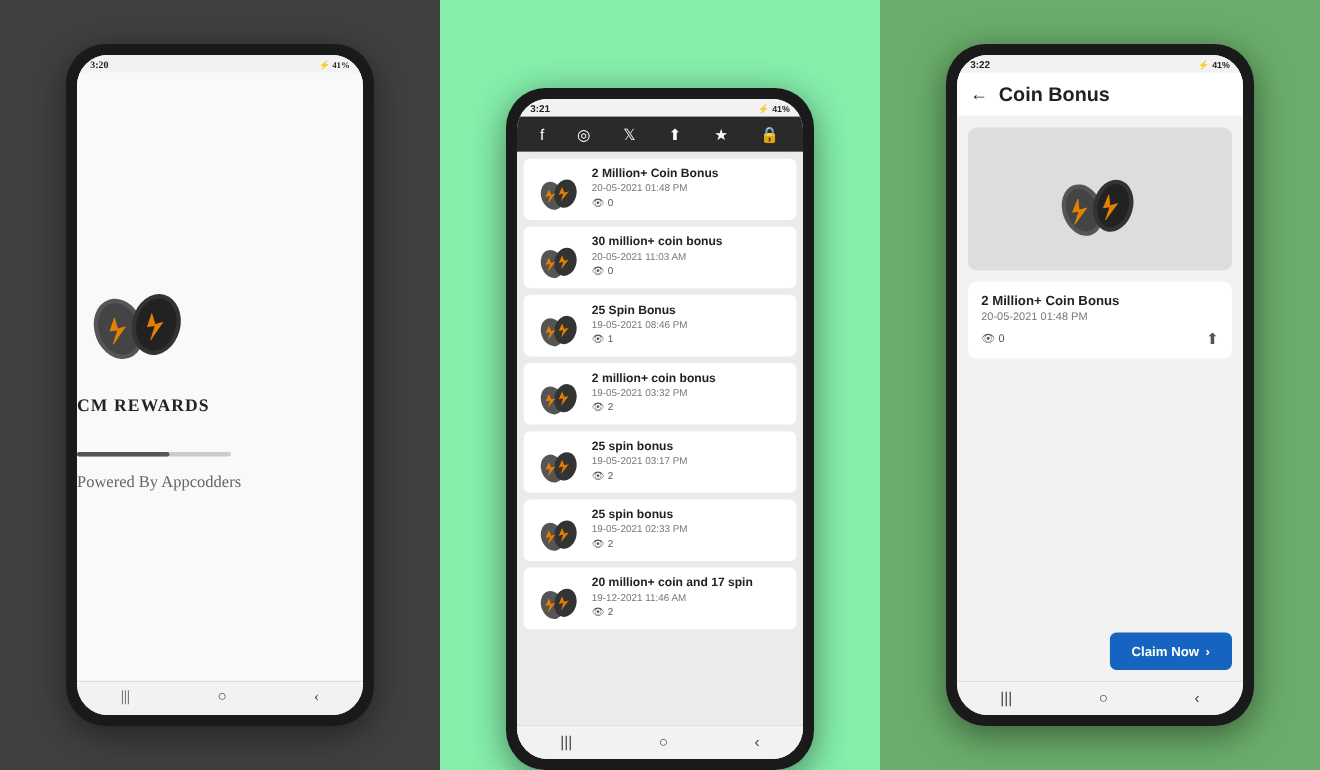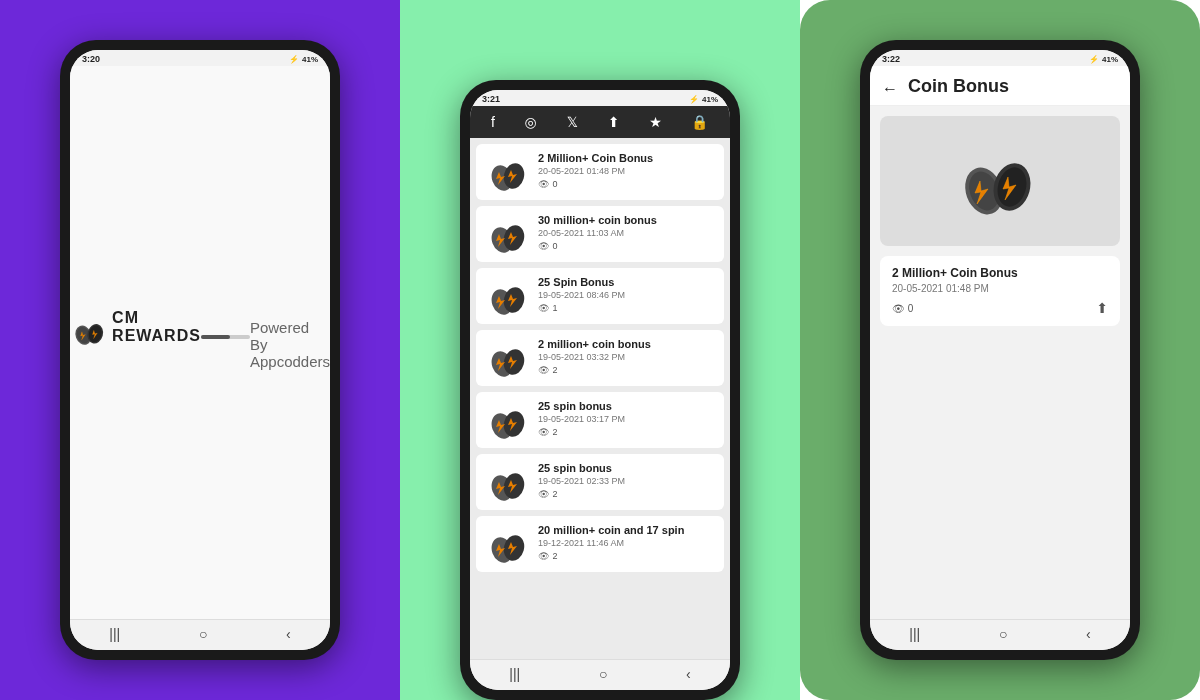--- a/index.html
+++ b/index.html
@@ -5,23 +5,23 @@
     * { margin: 0; padding: 0; box-sizing: border-box; }
     body {
       width: 1200px;
       height: 700px;
       display: flex;
       font-family: 'Segoe UI', Arial, sans-serif;
       overflow: hidden;
     }
 
     
-    .panel-1 { background: #6d28d9; flex: 1; display: flex; align-items: center; justify-content: center; }
+    .panel-1 { background: #404040; flex: 1; display: flex; align-items: center; justify-content: center; font-family: Liberation Serif, serif; }
     .panel-2 { background: #86efac; flex: 1; display: flex; align-items: flex-end; justify-content: center; }
-    .panel-3 { background: #6aad6a; flex: 1; display: flex; align-items: center; justify-content: center; border-radius: 30px; }
+    .panel-3 { background: #6aad6a; flex: 1; display: flex; align-items: center; justify-content: center; }
 
     
     .phone {
       width: 280px;
       height: 620px;
       background: #1a1a1a;
       border-radius: 36px;
       padding: 10px;
       box-shadow: 0 8px 32px rgba(0,0,0,0.45);
       display: flex;
@@ -67,22 +67,21 @@
     }
     .nav-btn {
       font-size: 14px;
       color: #444;
     }
 
     
     .phone1-content {
       flex: 1;
       display: flex;
-      flex-direction: row;
-      align-items: center;
+      flex-direction: column;
       justify-content: center;
       background: #f9f9f9;
     }
     .coin-icon-wrap {
       position: relative;
       width: 120px;
       height: 100px;
       margin-bottom: 24px;
     }
     .progress-bar-wrap {
@@ -430,20 +429,26 @@
           <div class="detail-item-date">20-05-2021 01:48 PM</div>
           <div class="detail-row">
             <div class="detail-views">
               <span>👁</span>
               <span>0</span>
             </div>
             <span class="share-icon">⬆</span>
           </div>
         </div>
 
+        <div class="claim-btn-wrap">
+          <button class="claim-btn">
+            <span>Claim Now</span>
+            <span>›</span>
+          </button>
+        </div>
       </div>
 
       <div class="nav-bar">
         <span class="nav-btn">|||</span>
         <span class="nav-btn">○</span>
         <span class="nav-btn">‹</span>
       </div>
     </div>
   </div>
 </div>

